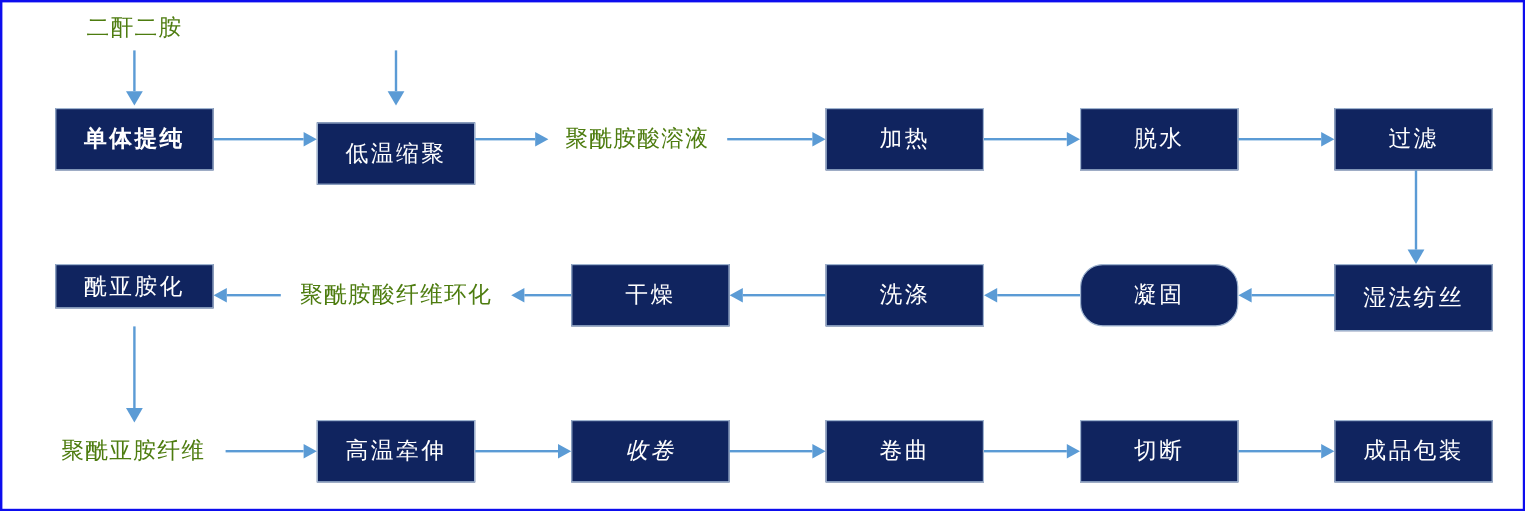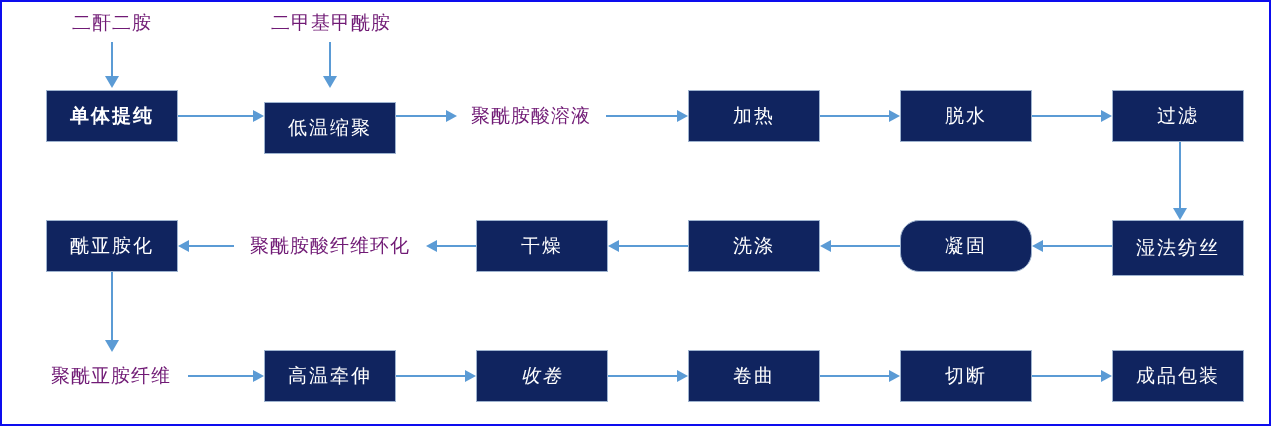--- a/index.html
+++ b/index.html
@@ -31,21 +31,21 @@
     font-size: 19px;
     letter-spacing: 2px;
     font-family: "Liberation Serif", "DejaVu Serif", serif;
     box-sizing: border-box;
     white-space: nowrap;
   }
 
   
   .label {
     position: absolute;
-    color: #701a75;
+    color: #4d7c0f;
     font-size: 19px;
     letter-spacing: 1px;
     white-space: nowrap;
     font-family: "Liberation Serif", "DejaVu Serif", serif;
     display: flex;
     align-items: center;
     justify-content: center;
   }
 
   
@@ -84,21 +84,20 @@
     border-top: 12px solid #5b9bd5;
   }
 </style>
 </head>
 <body>
 
 <div id="canvas">
 
   <div class="label" style="left:55px; top:8px; width:110px; height:26px;">二酐二胺</div>
 
-  <div class="label" style="left:256px; top:8px; width:146px; height:26px;">二甲基甲酰胺</div>
 
   <div class="conn">
     <div class="v-line" style="left:109px; top:40px; height:34px;"></div>
     <div class="arrow arrow-down" style="left:103px; top:74px;"></div>
   </div>
 
   <div class="conn">
     <div class="v-line" style="left:327px; top:40px; height:34px;"></div>
     <div class="arrow arrow-down" style="left:321px; top:74px;"></div>
   </div>
@@ -173,21 +172,21 @@
     <div class="arrow arrow-left" style="left:424px; top:238px;"></div>
   </div>
 
   <div class="label" style="left:234px; top:231px; width:188px; height:26px;">聚酰胺酸纤维环化</div>
 
   <div class="conn">
     <div class="h-line" style="left:187px; top:243px; width:45px;"></div>
     <div class="arrow arrow-left" style="left:176px; top:238px;"></div>
   </div>
 
-  <div class="node" style="left:44px; top:218px; width:132px; height:52px;">酰亚胺化</div>
+  <div class="node" style="left:44px; top:218px; width:132px; height:37px;">酰亚胺化</div>
 
   <div class="conn">
     <div class="v-line" style="left:109px; top:270px; height:68px;"></div>
     <div class="arrow arrow-down" style="left:103px; top:338px;"></div>
   </div>
 
   <div class="label" style="left:36px; top:361px; width:146px; height:26px;">聚酰亚胺纤维</div>
 
   <div class="conn">
     <div class="h-line" style="left:186px; top:373px; width:65px;"></div>

